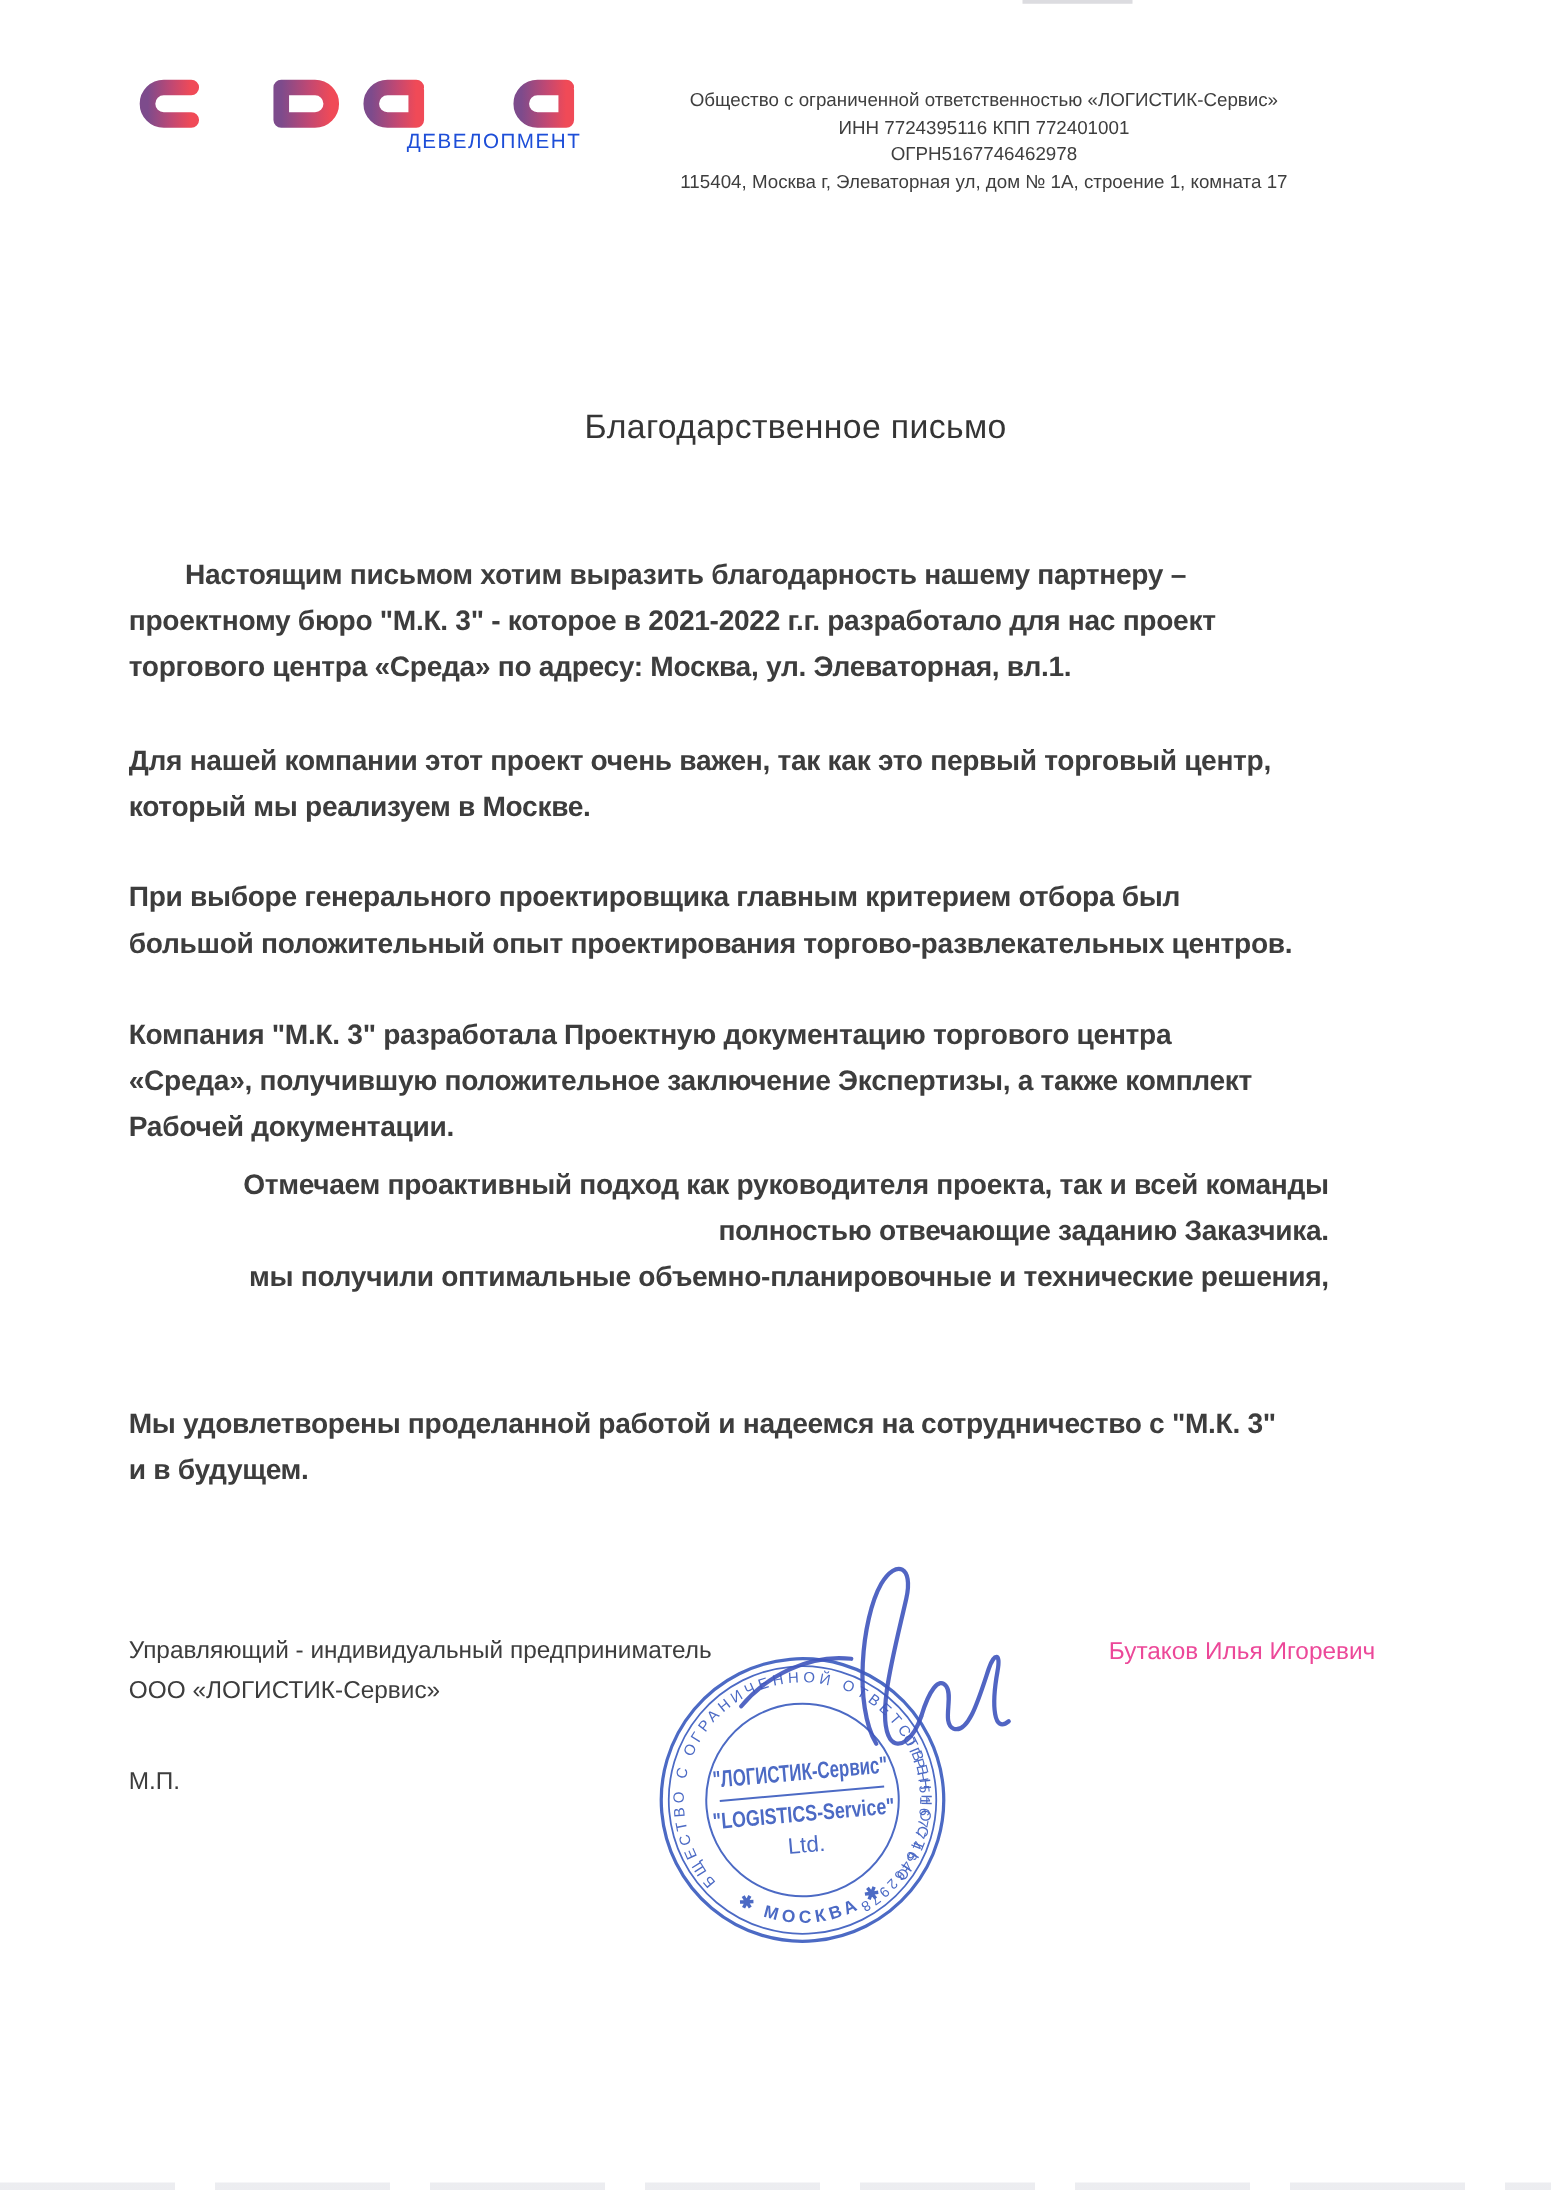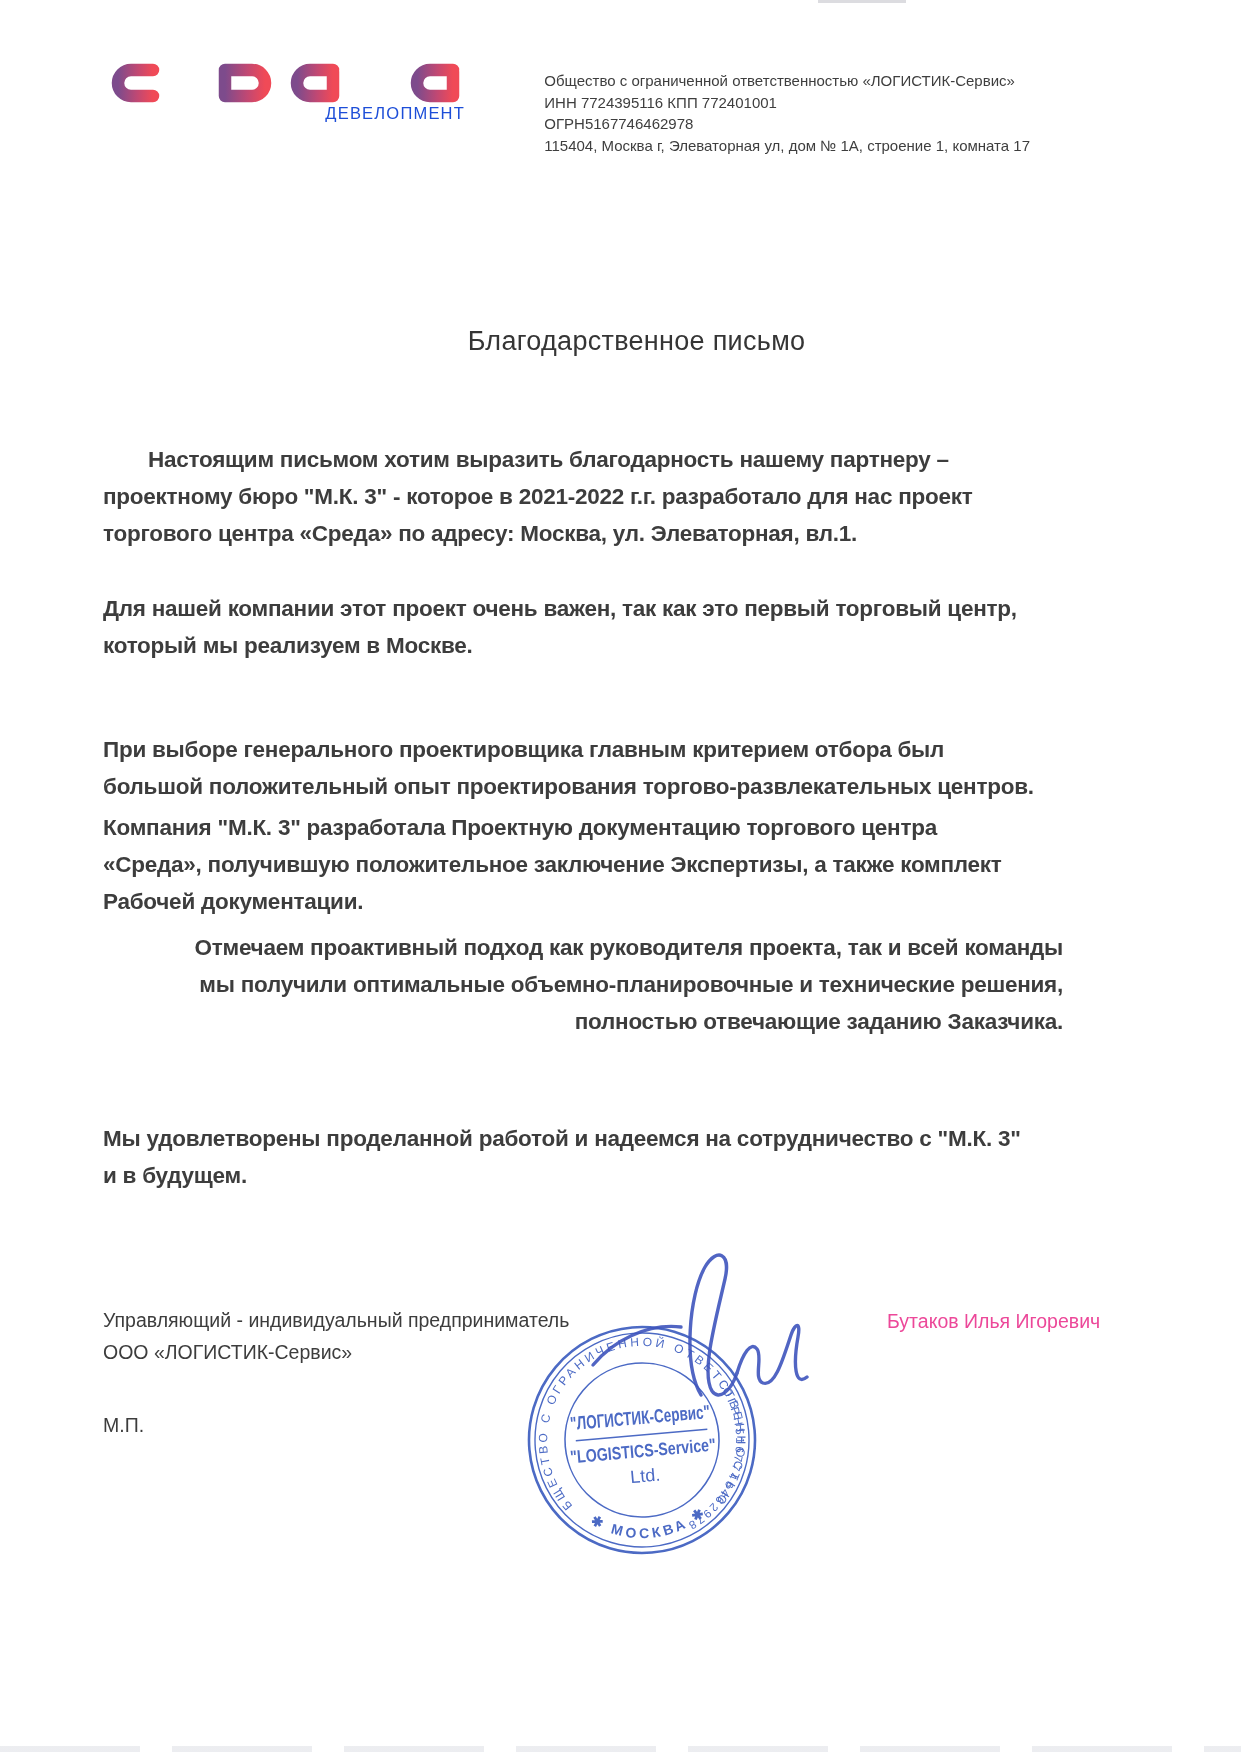--- a/index.html
+++ b/index.html
@@ -10,36 +10,36 @@
   }
 
   
   .logo-wrap { position:absolute; left:103px; top:60px; width:368px; }
   .logo-mark { display:block; width:368px; height:46px; }
   .logo-sub {
     text-align:right; padding-right:6px; margin-top:-2px;
     font-size:16.5px; letter-spacing:1.2px; color:#1d4ed8;
   }
   .company-info {
-    position:absolute; top:70px; right:211px; text-align:left;
+    position:absolute; top:70px; right:211px; text-align:center;
     font-size:15px; line-height:21.5px; color:#3e3e3e;
   }
 
   
   .title {
     position:absolute; top:326px; left:16px; width:100%; text-align:center;
     font-size:27px; font-weight:400; letter-spacing:0.3px; color:#353535;
   }
 
   
   .p { position:absolute; left:103px; width:960px; font-size:22.5px;
        line-height:37px; letter-spacing:-0.25px; color:#3d3d3d;font-weight:bold; }
   .p .line { white-space:nowrap; }
   .line.first-indent { text-indent:45px; }
-  .p1 { top:441px; } .p2 { top:590px; } .p3 { top:699px;margin-top:32px; }
+  .p1 { top:441px; } .p2 { top:590px; } .p3 { top:699px; }
   .p4 { top:809px; } .p5 { top:929px;text-align:right; } .p6 { top:1120px; }
 
   
   .sig-left { position:absolute; left:103px; top:1304px; font-size:19.5px;
               line-height:32px; color:#3d3d3d; }
   .mp { position:absolute; left:103px; top:1414px; font-size:19.5px; color:#3d3d3d; }
   .signer { position:absolute; left:887px; top:1310px; font-size:19.5px; color:#ec4899;text-align:right; }
 
   .stamp { position:absolute; left:524px; top:1322px; width:236px; height:236px;
            transform:rotate(-5deg); opacity:0.92; }
@@ -113,22 +113,22 @@
     <div class="line">При выборе генерального проектировщика главным критерием отбора был</div>
     <div class="line">большой положительный опыт проектирования торгово-развлекательных центров.</div>
   </div>
   <div class="p p4">
     <div class="line">Компания "М.К. 3" разработала Проектную документацию торгового центра</div>
     <div class="line">«Среда», получившую положительное заключение Экспертизы, а также комплект</div>
     <div class="line">Рабочей документации.</div>
   </div>
   <div class="p p5">
     <div class="line">Отмечаем проактивный подход как руководителя проекта, так и всей команды</div>
+    <div class="line">полностью отвечающие заданию Заказчика.</div>
     <div class="line">мы получили оптимальные объемно-планировочные и технические решения,</div>
-    <div class="line">полностью отвечающие заданию Заказчика.</div>
   </div>
   <div class="p p6">
     <div class="line">Мы удовлетворены проделанной работой  и надеемся на сотрудничество с "М.К. 3"</div>
     <div class="line">и в будущем.</div>
   </div>
 
   <div class="sig-left">
     <div>Управляющий - индивидуальный  предприниматель</div>
     <div>ООО «ЛОГИСТИК-Сервис»</div>
   </div>

